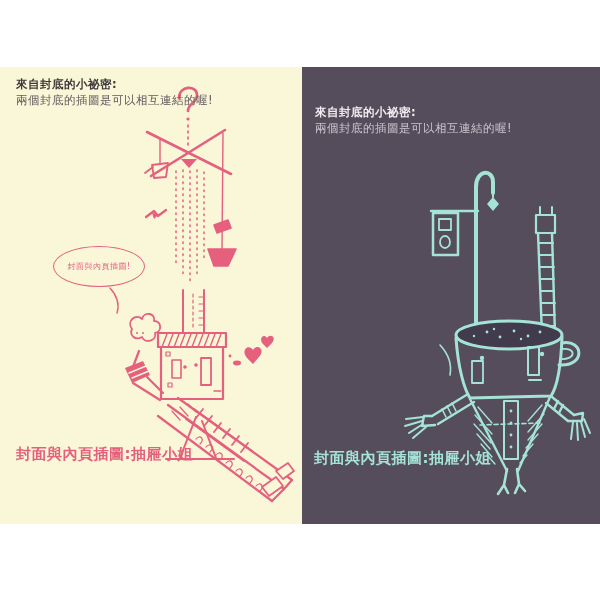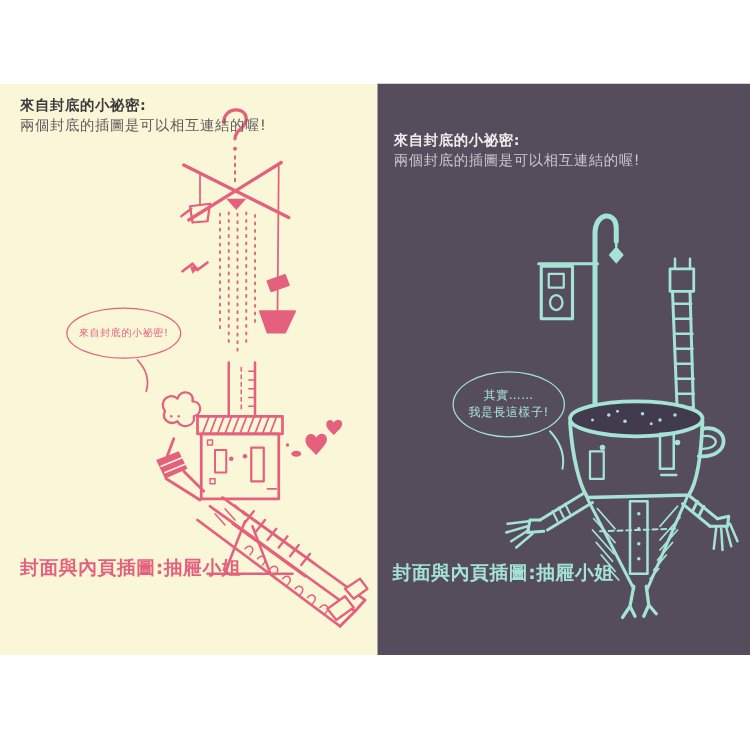--- a/index.html
+++ b/index.html
@@ -124,21 +124,21 @@
         <polygon points="276,404 288,396 294,404 283,412" fill="#FAF6D8" stroke-width="1.8"></polygon>
 
         <path d="M110,221 Q121,233 117,246" stroke-width="1.4"></path>
       </g>
     </svg>
     <div class="heading">
       <div class="t">來自封底的小祕密:</div>
       <div class="s">兩個封底的插圖是可以相互連結的喔!</div>
     </div>
     <div class="bubble">
-      <span>來自封底的小祕密!</span>
+      <span>封面與內頁插圖!</span>
     </div>
     <div class="caption">封面與內頁插圖:抽屜小姐</div>
   </div>
 
   <div class="panel right">
     <svg class="art" width="298" height="457" viewBox="0 0 298 457">
       <g stroke="#A6E3D7" fill="none" stroke-linecap="round" stroke-linejoin="round">
 
         <path d="M174,263 L174,120 C174,102 191,102 191,115 L191,126" stroke-width="4"></path>
         <path d="M191,126 L191,130" stroke-width="2"></path>
@@ -214,21 +214,15 @@
           <path d="M215,402 L217,417 M217,417 L213,426 M217,417 L223,424"></path>
         </g>
 
         <path d="M138,278 Q151,292 148,308" stroke-width="1.6"></path>
       </g>
     </svg>
     <div class="heading">
       <div class="t">來自封底的小祕密:</div>
       <div class="s">兩個封底的插圖是可以相互連結的喔!</div>
     </div>
-    <div class="bubble">
-      <span>
-        <span>其實……</span><br>
-        <span>我是長這樣子!</span>
-      </span>
-    </div>
     <div class="caption">封面與內頁插圖:抽屜小姐</div>
   </div>
 </div>
 
 </body></html>

